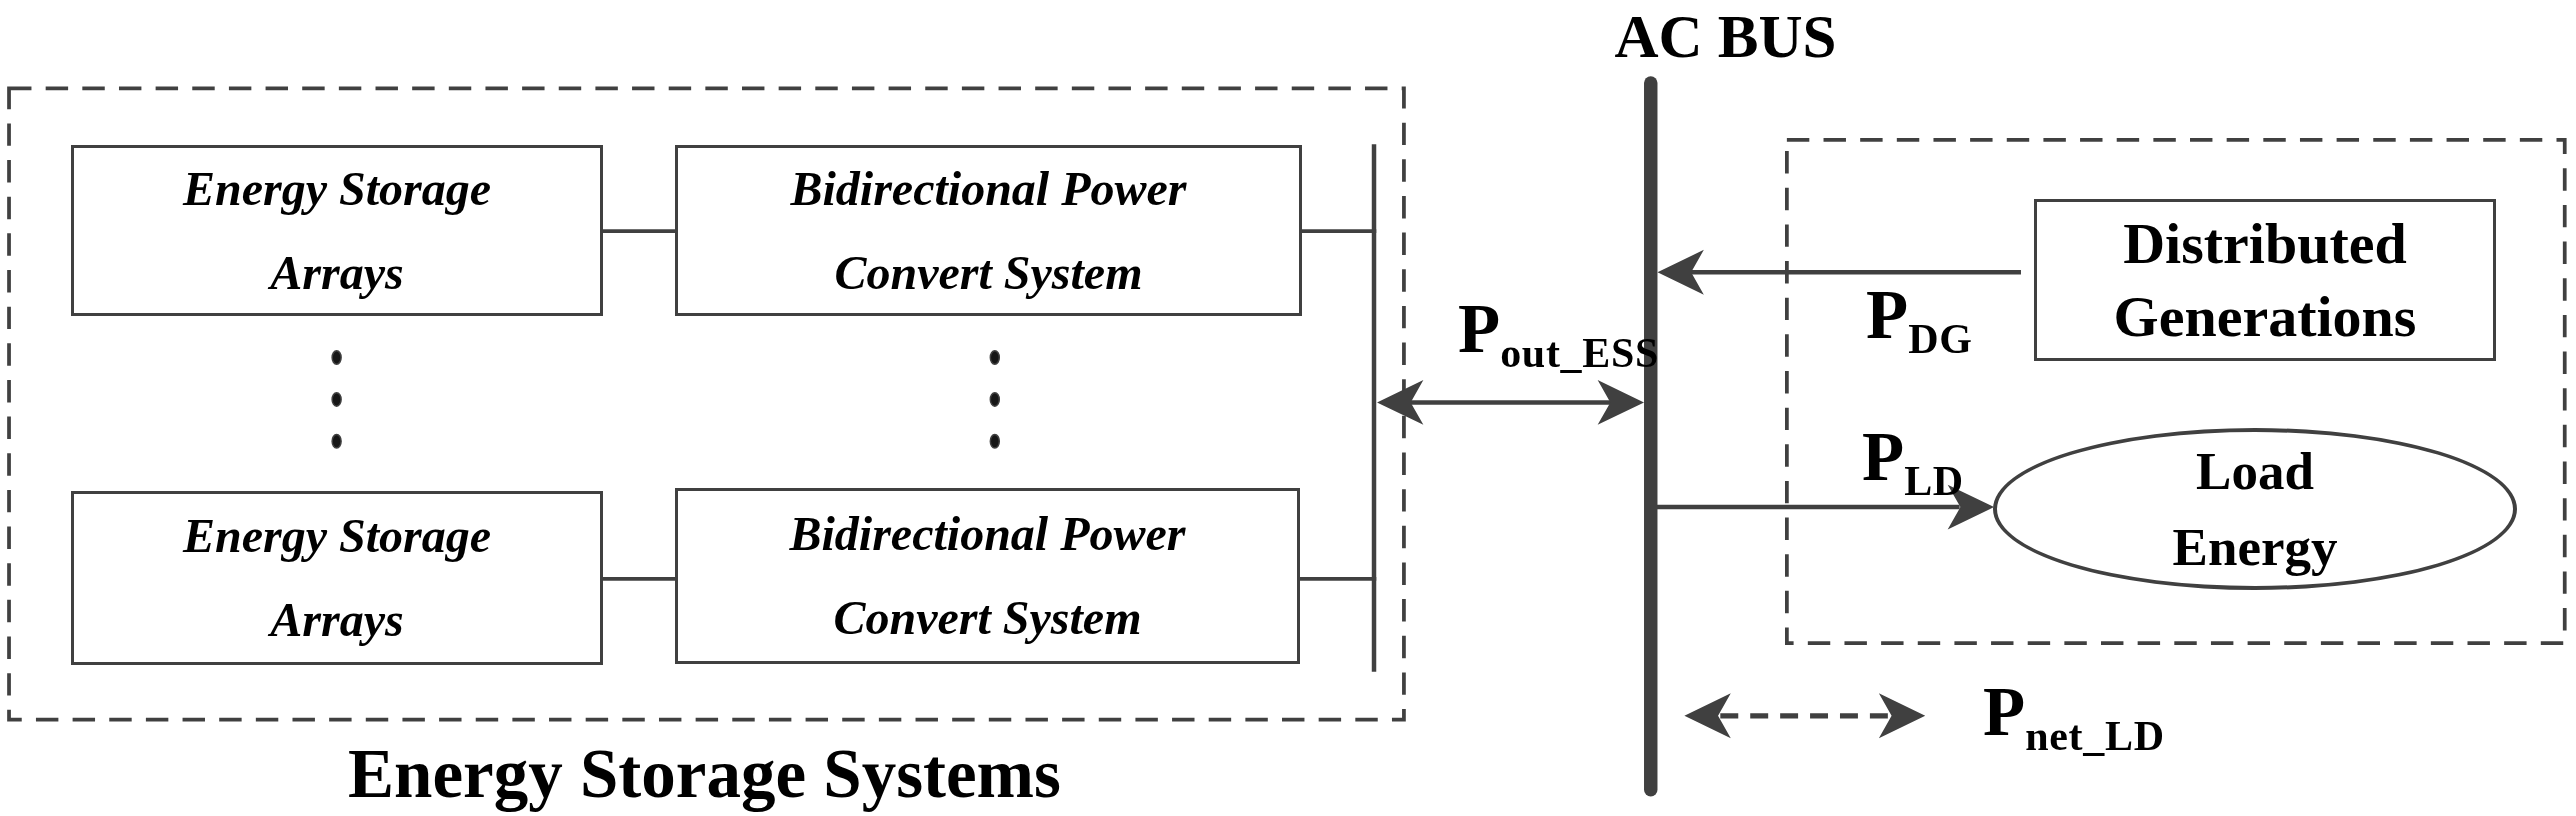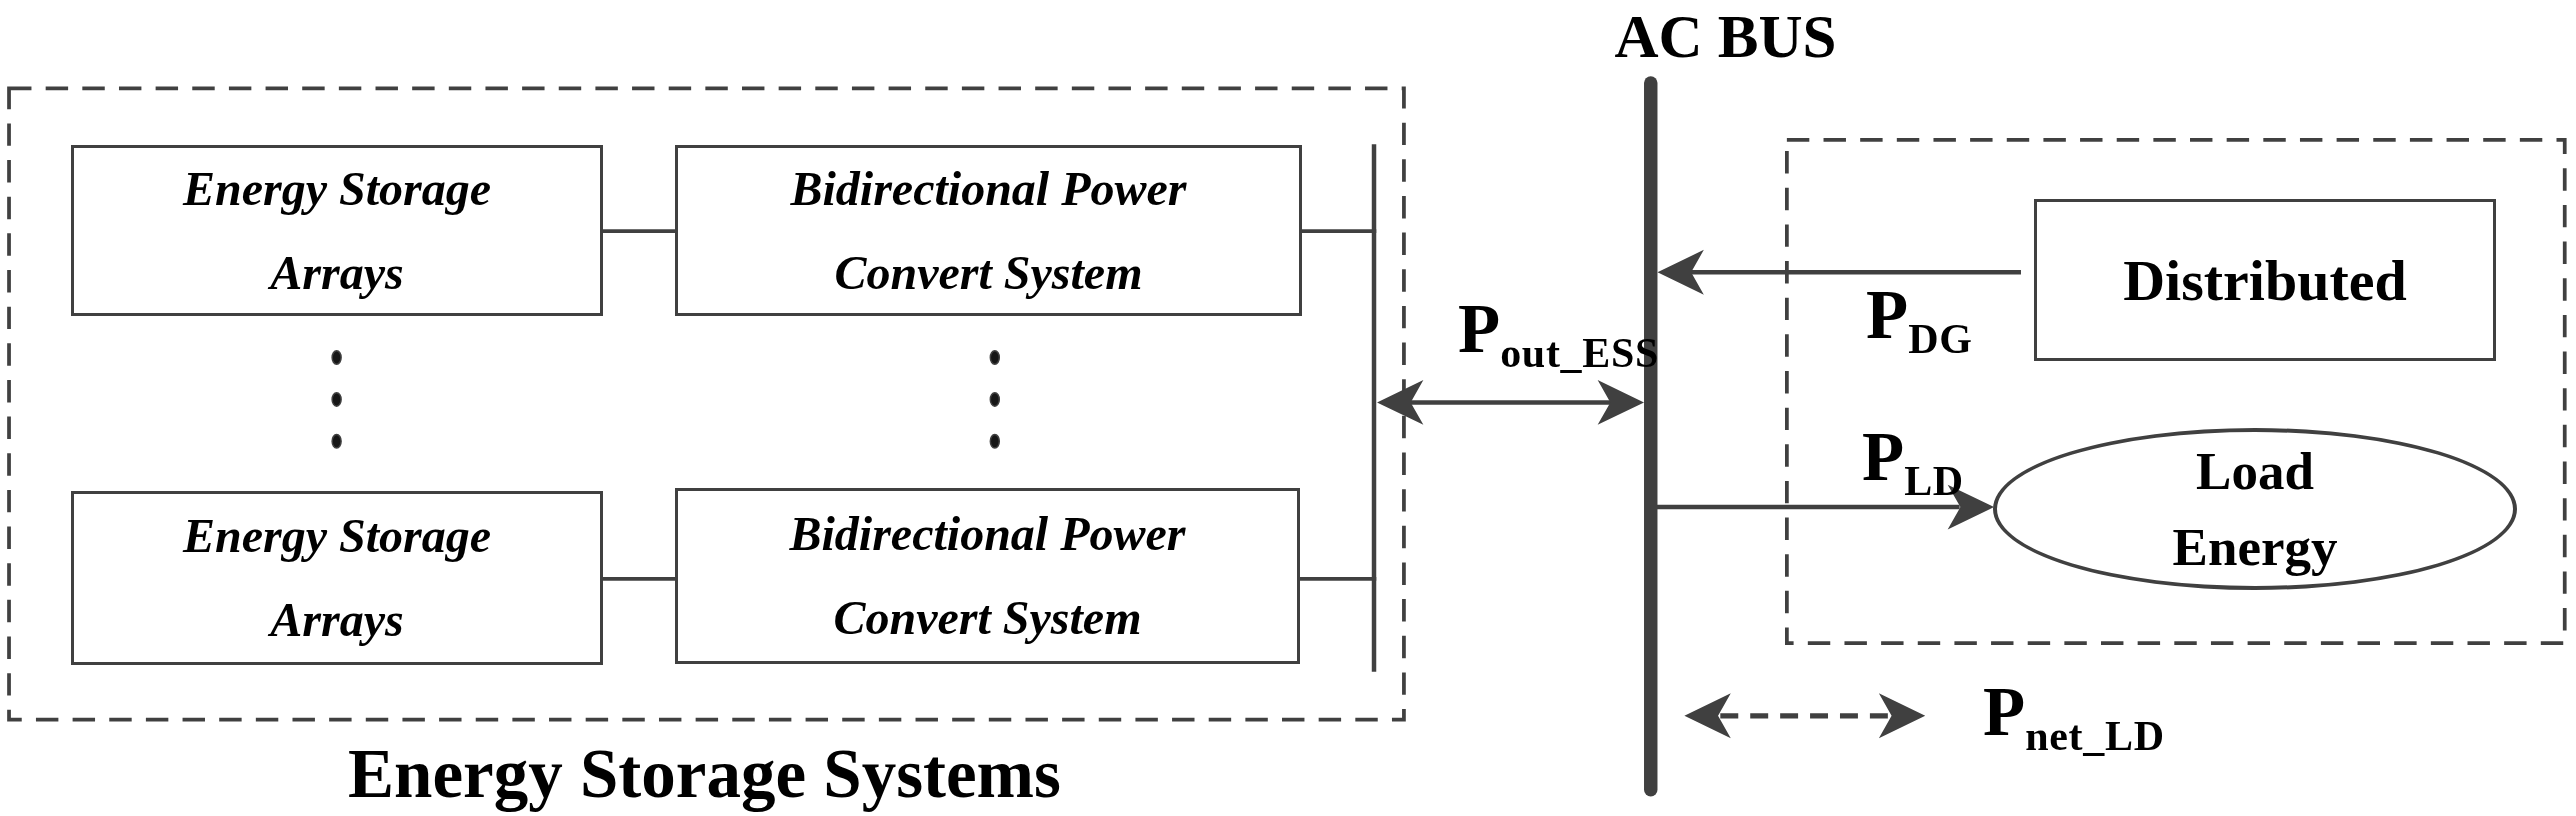--- a/index.html
+++ b/index.html
@@ -124,20 +124,21 @@
     <span class="bl">Bidirectional Power</span>
     <span class="bl">Convert System</span>
   </div>
   <div class="node rowbox" style="left:675px; top:488px; width:625px; height:176px;">
     <span class="bl">Bidirectional Power</span>
     <span class="bl">Convert System</span>
   </div>
 
   <div class="node dgbox" style="left:2019px; top:199px; width:462px; height:162px;margin-left:15px;">
     <span class="bl">Distributed</span>
+    <span class="bl">Generations</span>
   </div>
 
   <div class="node ellipse" style="left:1993px; top:428px; width:524px; height:162px;">
     <span class="bl">Load</span>
     <span class="bl">Energy</span>
   </div>
 
   <div class="label ital acbus" style="left:1572px; top:2.2px; width:307px;">AC BUS</div>
 
   <div class="label caption" style="left:293px; top:735px; width:823px;">Energy Storage Systems</div>

